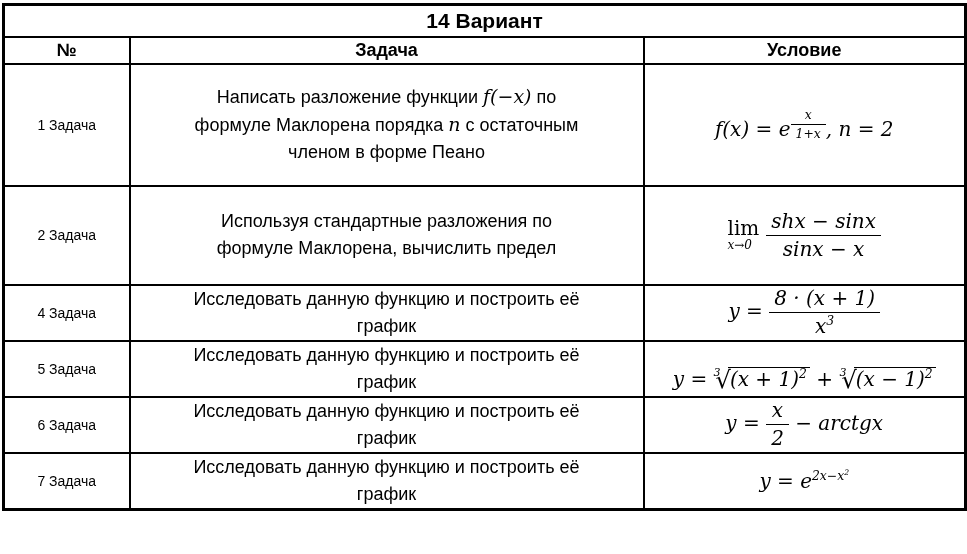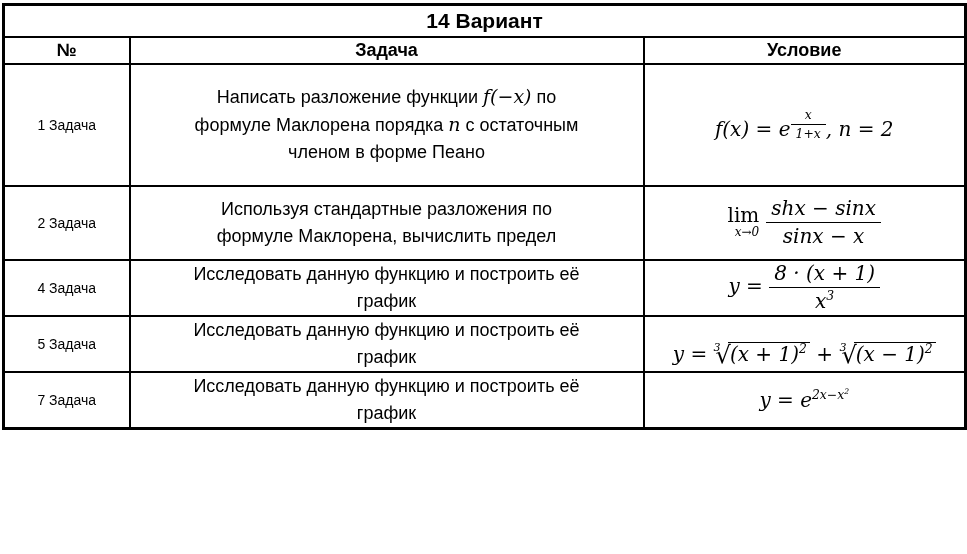--- a/index.html
+++ b/index.html
@@ -37,21 +37,21 @@
     line-height:1;
     white-space:nowrap;
     border-radius:10px;
   }
   .task-cell .math { font-family:"DejaVu Serif", serif; font-style:italic; }
   .math { }
   sup.msup { font-size:62%; line-height:0; }
   .frac { display:inline-block; vertical-align:middle; text-align:center; }
   .frac > .num { display:block; padding:1px 5px 2px 5px; border-bottom:1.6px solid #000; line-height:1.15; }
   .frac > .den { display:block; padding:2px 5px 1px 5px; line-height:1.15; }
-  .lim { display:inline-block; vertical-align:middle; text-align:right; margin-right:7px; }
+  .lim { display:inline-block; vertical-align:middle; text-align:left; margin-right:7px; }
   .lim .limw { display:block; font-style:normal; line-height:1; }
   .lim .limu { display:block; font-size:60%; line-height:1.2; }
   .root { display:inline-block; white-space:nowrap;margin-top:20px; }
   .root .ridx { font-size:55%; vertical-align:0.85em; margin-right:-0.45em; line-height:0; }
   .root .rsign { font-style:normal; font-size:120%; line-height:0.8; vertical-align:-0.1em; }
   .root .rbody { display:inline-block; border-top:1.7px solid #000; margin-left:-3px; padding:1px 3px 0 2px; }
 </style>
 </head>
 <body>
 
@@ -69,35 +69,40 @@
     <tr style="height:27px">
       <th class="head-cell">№</th>
       <th class="head-cell">Задача</th>
       <th class="head-cell">Условие</th>
     </tr>
     <tr style="height:122px">
       <td class="num-cell">1 Задача</td>
       <td class="task-cell"><span class="txt">Написать разложение функции </span><span class="math">f(−x)</span><span class="txt"> по</span><br><span class="txt">формуле Маклорена порядка </span><span class="math">n</span><span class="txt"> с остаточным</span><br><span class="txt">членом в форме Пеано</span></td>
       <td class="formula"><span class="math">f(x) = e</span><sup class="msup"><span class="frac"><span class="num"><span class="math">x</span></span><span class="den"><span class="math">1+x</span></span></span></sup><span class="math">, n = 2</span></td>
     </tr>
-    <tr style="height:74px">
+    <tr style="height:99px">
       <td class="num-cell">2 Задача</td>
       <td class="task-cell"><span class="txt">Используя стандартные разложения по</span><br><span class="txt">формуле Маклорена, вычислить предел</span></td>
       <td class="formula"><span class="lim"><span class="limw">lim</span><span class="limu">x→0</span></span><span class="frac"><span class="num"><span class="math">shx − sinx</span></span><span class="den"><span class="math">sinx − x</span></span></span></td>
     </tr>
     <tr style="height:56px">
       <td class="num-cell">4 Задача</td>
       <td class="task-cell"><span class="txt">Исследовать данную функцию и построить её</span><br><span class="txt">график</span></td>
       <td class="formula"><span class="math">y = </span><span class="frac"><span class="num"><span class="math">8 · (x + 1)</span></span><span class="den"><span class="math">x</span><sup class="msup"><span class="math">3</span></sup></span></span></td>
     </tr>
     <tr style="height:55px">
       <td class="num-cell">5 Задача</td>
       <td class="task-cell"><span class="txt">Исследовать данную функцию и построить её</span><br><span class="txt">график</span></td>
       <td class="formula"><span class="math">y = </span><span class="root"><span class="ridx">3</span><span class="rsign">√</span><span class="rbody"><span class="math">(x + 1)</span><sup class="msup"><span class="math">2</span></sup></span></span><span class="math"> + </span><span class="root"><span class="ridx">3</span><span class="rsign">√</span><span class="rbody"><span class="math">(x − 1)</span><sup class="msup"><span class="math">2</span></sup></span></span></td>
     </tr>
+    <tr style="height:55px">
+      <td class="num-cell">6 Задача</td>
+      <td class="task-cell"><span class="txt">Исследовать данную функцию и построить её</span><br><span class="txt">график</span></td>
+      <td class="formula"><span class="math">y = </span><span class="frac"><span class="num"><span class="math">x</span></span><span class="den"><span class="math">2</span></span></span><span class="math"> − arctgx</span></td>
+    </tr>
     <tr style="height:46px">
       <td class="num-cell">7 Задача</td>
       <td class="task-cell"><span class="txt">Исследовать данную функцию и построить её</span><br><span class="txt">график</span></td>
       <td class="formula"><span class="math">y = e</span><sup class="msup"><span class="math">2x−x</span><sup class="msup"><span class="math">2</span></sup></sup></td>
     </tr>
   </tbody>
     </table>
 </div>
 
 </body></html>

